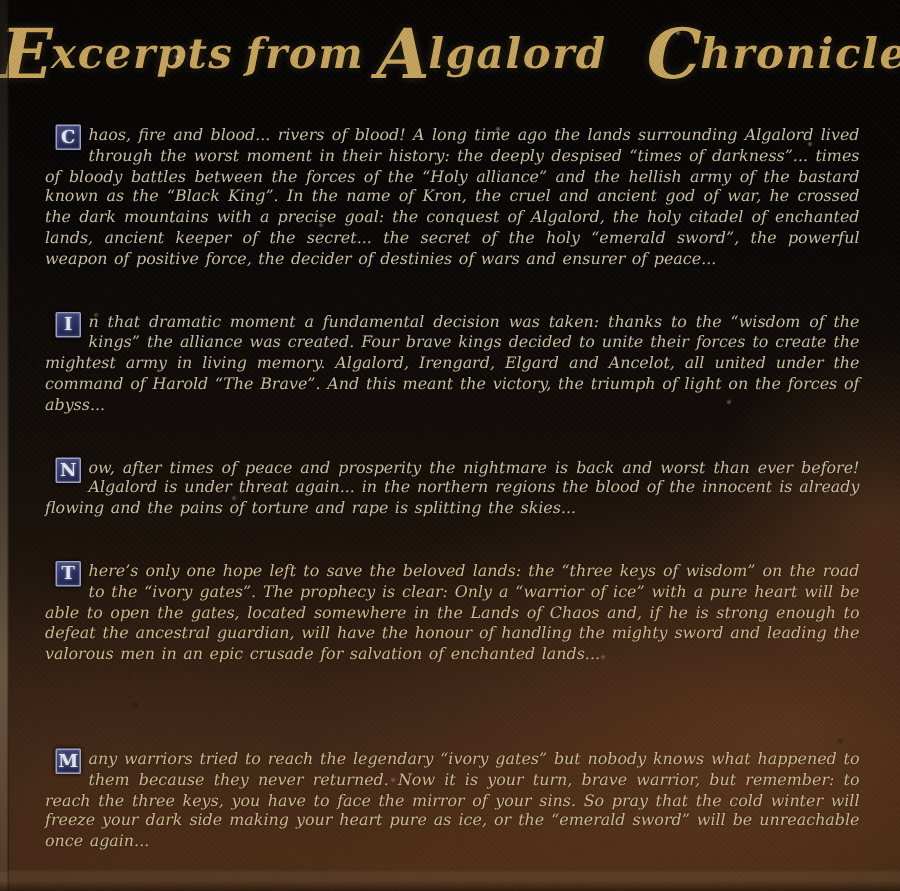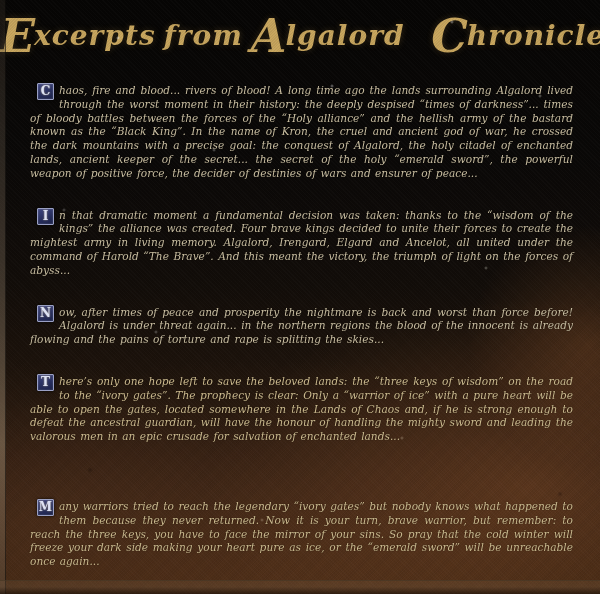--- a/index.html
+++ b/index.html
@@ -81,21 +81,21 @@
   <div class="edge-bottom"></div>
 
   <h1 class="title"><span class="cap">E</span><span class="tword">xcerpts</span><span class="tword mid">from</span><span class="cap">A</span><span class="tword">lgalord</span><span class="tword mid"> </span><span class="cap">C</span><span class="tword">hronicles</span></h1>
 
   <div class="content">
 
     <p class="body"><span class="dropcap">C</span><span>haos, fire and blood... rivers of blood! A long time ago the lands surrounding Algalord lived through the worst moment in their history: the deeply despised “times of darkness”... times of bloody battles between the forces of the “Holy alliance” and the hellish army of the bastard known as the “Black King”. In the name of Kron, the cruel and ancient god of war, he crossed the dark mountains with a precise goal: the conquest of Algalord, the holy citadel of enchanted lands, ancient keeper of the secret... the secret of the holy “emerald sword”, the powerful weapon of positive force, the decider of destinies of wars and ensurer of peace...</span></p>
 
     <p class="body"><span class="dropcap">I</span><span>n that dramatic moment a fundamental decision was taken: thanks to the “wisdom of the kings” the alliance was created. Four brave kings decided to unite their forces to create the mightest army in living memory. Algalord, Irengard, Elgard and Ancelot, all united under the command of Harold “The Brave”. And this meant the victory, the triumph of light on the forces of abyss...</span></p>
 
-    <p class="body"><span class="dropcap">N</span><span>ow, after times of peace and prosperity the nightmare is back and worst than force before! Algalord is under threat again... in the northern regions the blood of the innocent is already flowing and the pains of torture and rape is splitting the skies...</span></p>
+    <p class="body"><span class="dropcap">N</span><span>ow, after times of peace and prosperity the nightmare is back and worst than ever before! Algalord is under threat again... in the northern regions the blood of the innocent is already flowing and the pains of torture and rape is splitting the skies...</span></p>
 
     <p class="body warm"><span class="dropcap">T</span><span>here’s only one hope left to save the beloved lands: the “three keys of wisdom” on the road to the “ivory gates”. The prophecy is clear: Only a “warrior of ice” with a pure heart will be able to open the gates, located somewhere in the Lands of Chaos and, if he is strong enough to defeat the ancestral guardian, will have the honour of handling the mighty sword and leading the valorous men in an epic crusade for salvation of enchanted lands...</span></p>
 
     <div class="divider"></div>
 
     <p class="body warm"><span class="dropcap">M</span><span>any warriors tried to reach the legendary “ivory gates” but nobody knows what happened to them because they never returned. Now it is your turn, brave warrior, but remember: to reach the three keys, you have to face the mirror of your sins. So pray that the cold winter will freeze your dark side making your heart pure as ice, or the “emerald sword” will be unreachable once again...</span></p>
 
   </div>
 </div>
 

